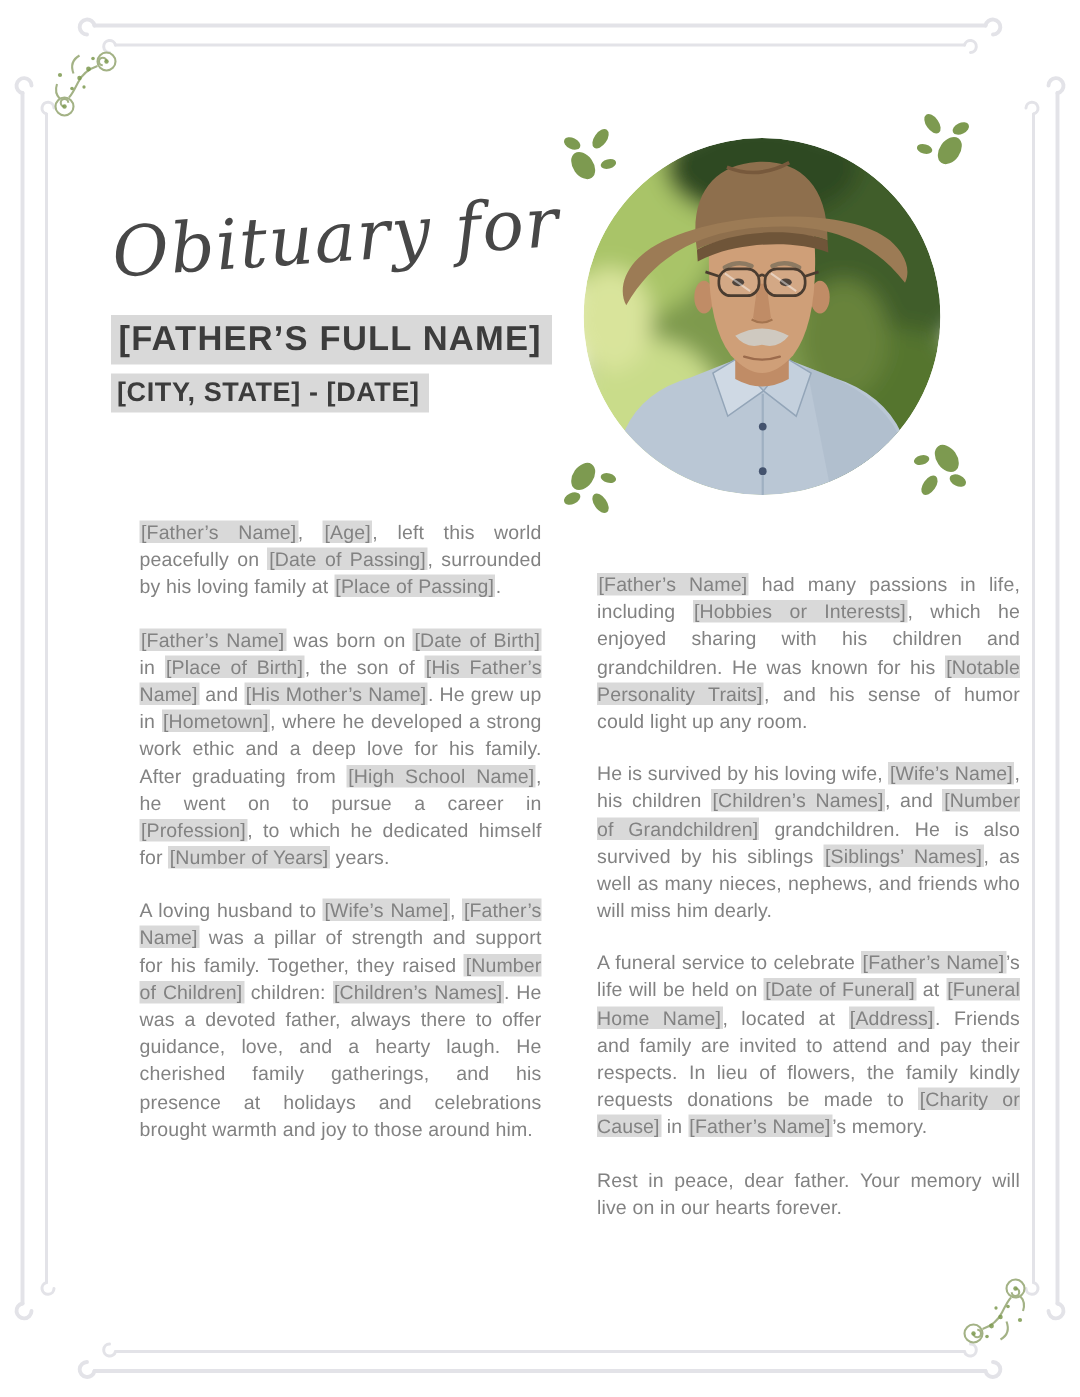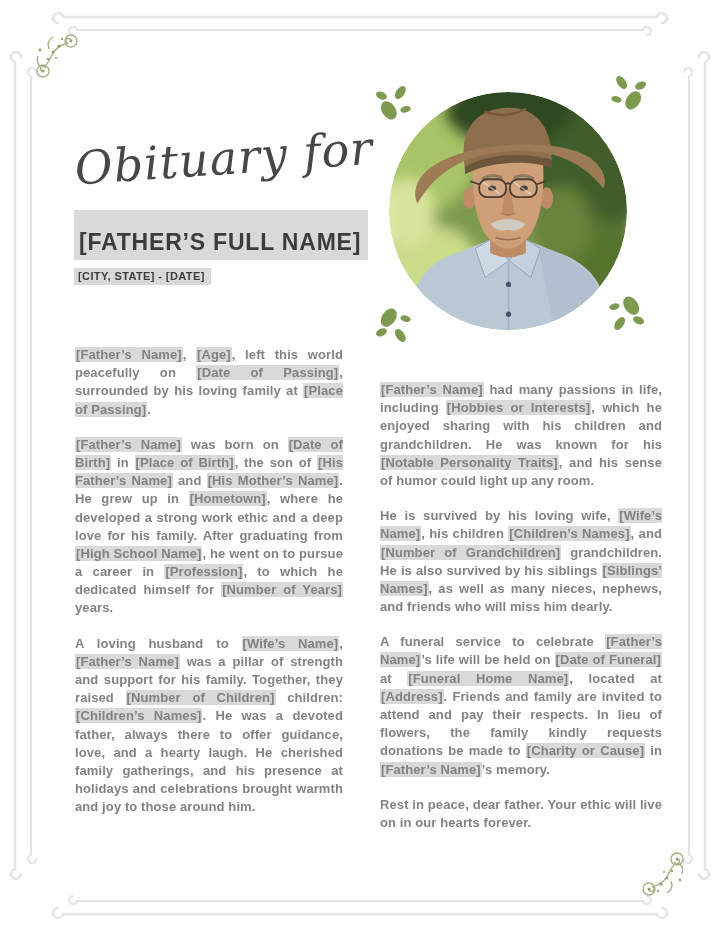--- a/index.html
+++ b/index.html
@@ -32,29 +32,29 @@
     letter-spacing:1px;
   }
   .name-line{margin-top:4px;}
   .name-hl{
     display:inline-block;
     background:var(--c-highlight);
     color:var(--c-heading);
     font-size:23px;
     font-weight:600;
     letter-spacing:0.8px;
-    padding:19px 7px 4px 5px;
+    padding:2px 7px 4px 5px;
     white-space:nowrap;
   }
   .citydate-line{margin-top:6px;}
   .citydate-hl{
     display:inline-block;
     background:var(--c-highlight);
     color:var(--c-heading);
-    font-size:11px;
+    font-size:18px;
     font-weight:700;
     letter-spacing:0.4px;
     padding:2px 6px 3px 4px;
     white-space:nowrap;
   }
   
   .photo{
     position:absolute;left:389px;top:92px;
     width:238px;height:238px;border-radius:50%;
     overflow:hidden;
@@ -63,22 +63,22 @@
   .leaf-tl{left:372px;top:82px;transform:scaleX(-1);}
   .leaf-tr{left:608px;top:72px;}
   .leaf-bl{left:372px;top:304px;transform:scale(-1,-1);}
   .leaf-br{left:606px;top:292px;transform:scaleY(-1);}
   
   .flourish{position:absolute;width:62px;height:62px;}
   .flourish-tl{left:26px;top:26px;}
   .flourish-br{left:632px;top:842px;transform:rotate(180deg);}
   
   .columns{
-    position:absolute;left:75px;top:346px;width:587px;
-    display:flex;gap:37px;font-weight:bold;
+    position:absolute;left:93px;top:346px;width:587px;
+    display:flex;gap:37px;
   }
   .col{color:var(--c-text);font-size:13px;line-height:1.4;text-align:justify;letter-spacing:0.1px;}
   .col-left{width:268px;}
   .col-right{width:282px;margin-top:35px;}
   .para{margin:0 0 17px 0;}
   .para:last-child{margin-bottom:0;}
   .ph{background:var(--c-highlight);padding:0 1px;}
 </style>
 </head>
 <body>
@@ -275,17 +275,17 @@
   <div class="columns">
     <div class="col col-left">
         <p class="para"><span class="ph">[Father’s Name]</span><span>, </span><span class="ph">[Age]</span><span>, left this world peacefully on </span><span class="ph">[Date of Passing]</span><span>, surrounded by his loving family at </span><span class="ph">[Place of Passing]</span><span>.</span></p>
         <p class="para"><span class="ph">[Father’s Name]</span><span> was born on </span><span class="ph">[Date of Birth]</span><span> in </span><span class="ph">[Place of Birth]</span><span>, the son of </span><span class="ph">[His Father’s Name]</span><span> and </span><span class="ph">[His Mother’s Name]</span><span>. He grew up in </span><span class="ph">[Hometown]</span><span>, where he developed a strong work ethic and a deep love for his family. After graduating from </span><span class="ph">[High School Name]</span><span>, he went on to pursue a career in </span><span class="ph">[Profession]</span><span>, to which he dedicated himself for </span><span class="ph">[Number of Years]</span><span> years.</span></p>
         <p class="para"><span>A loving husband to </span><span class="ph">[Wife’s Name]</span><span>, </span><span class="ph">[Father’s Name]</span><span> was a pillar of strength and support for his family. Together, they raised </span><span class="ph">[Number of Children]</span><span> children: </span><span class="ph">[Children’s Names]</span><span>. He was a devoted father, always there to offer guidance, love, and a hearty laugh. He cherished family gatherings, and his presence at holidays and celebrations brought warmth and joy to those around him.</span></p>
       </div>
     <div class="col col-right">
         <p class="para"><span class="ph">[Father’s Name]</span><span> had many passions in life, including </span><span class="ph">[Hobbies or Interests]</span><span>, which he enjoyed sharing with his children and grandchildren. He was known for his </span><span class="ph">[Notable Personality Traits]</span><span>, and his sense of humor could light up any room.</span></p>
         <p class="para"><span>He is survived by his loving wife, </span><span class="ph">[Wife’s Name]</span><span>, his children </span><span class="ph">[Children’s Names]</span><span>, and </span><span class="ph">[Number of Grandchildren]</span><span> grandchildren. He is also survived by his siblings </span><span class="ph">[Siblings’ Names]</span><span>, as well as many nieces, nephews, and friends who will miss him dearly.</span></p>
         <p class="para"><span>A funeral service to celebrate </span><span class="ph">[Father’s Name]</span><span>’s life will be held on </span><span class="ph">[Date of Funeral]</span><span> at </span><span class="ph">[Funeral Home Name]</span><span>, located at </span><span class="ph">[Address]</span><span>. Friends and family are invited to attend and pay their respects. In lieu of flowers, the family kindly requests donations be made to </span><span class="ph">[Charity or Cause]</span><span> in </span><span class="ph">[Father’s Name]</span><span>’s memory.</span></p>
-        <p class="para"><span>Rest in peace, dear father. Your ethic will live on in our hearts forever.</span></p>
+        <p class="para"><span>Rest in peace, dear father. Your memory will live on in our hearts forever.</span></p>
       </div>
   </div>
 
 </div>
 
 </body></html>

